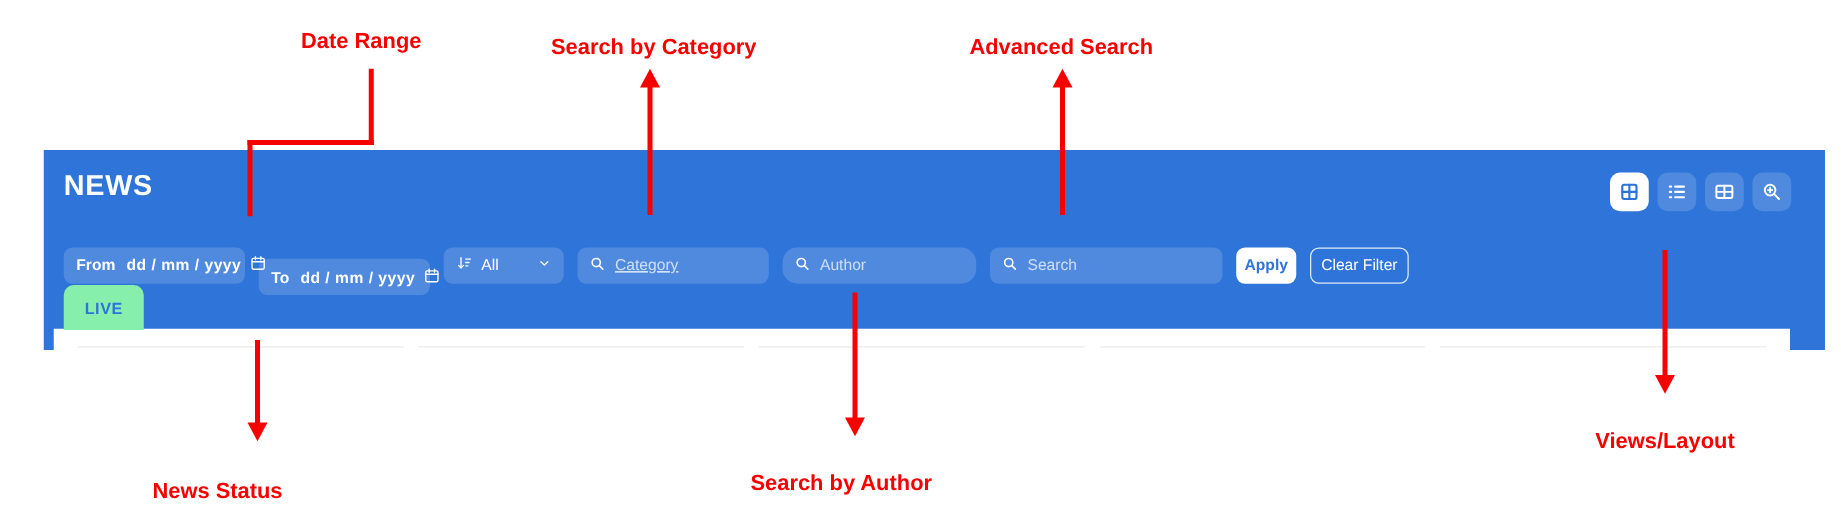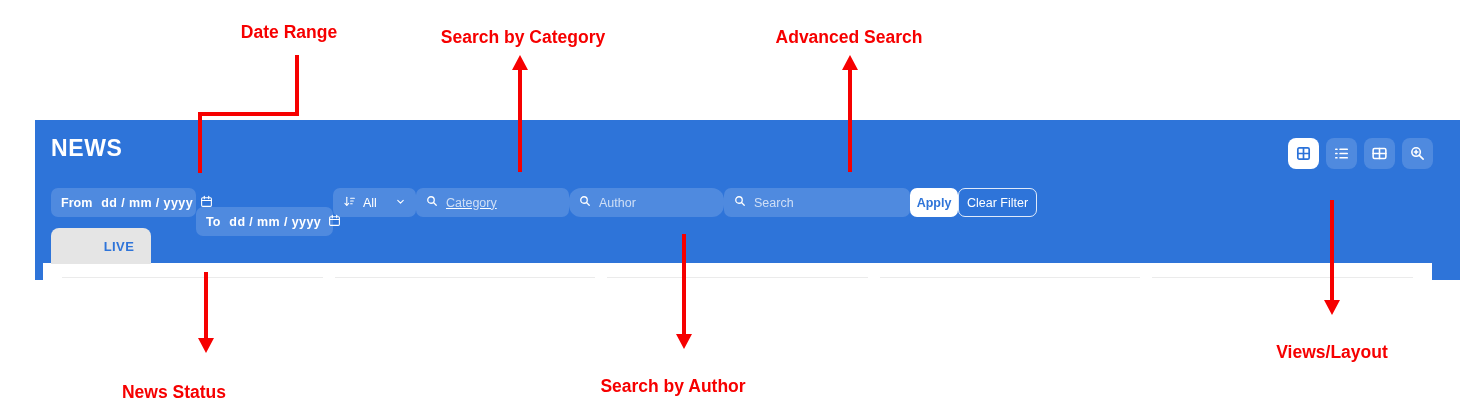--- a/index.html
+++ b/index.html
@@ -21,38 +21,38 @@
 
   .page-title{position:absolute;left:16px;top:15px;color:#fff;font-size:23px;font-weight:bold;letter-spacing:.6px;}
 
   
   .view-buttons{position:absolute;top:18px;right:27px;display:flex;gap:7px;}
   .view-btn{width:31px;height:31px;border-radius:8px;background:var(--ctrl);border:none;display:flex;align-items:center;justify-content:center;cursor:pointer;padding:0;}
   .view-btn.active{background:#fff;}
   .view-btn svg{display:block;}
 
   
-  .filters{position:absolute;left:16px;top:68px;display:flex;}
+  .filters{position:absolute;left:16px;top:68px;display:flex;gap:11px;align-items:center;}
   .f-field{height:29px;background:var(--ctrl);border-radius:7px;display:flex;align-items:center;box-sizing:border-box;color:#fff;font-size:12.5px;padding:0 10px;cursor:pointer;}
   .f-label{font-weight:bold;margin-right:9px;}
   .date-value{font-weight:bold;letter-spacing:.4px;white-space:nowrap;margin-right:7px;}
   .w-from{width:145px;} .w-to{width:137px;margin-top:19px;}
-  .sort-field{width:83px;justify-content:flex-start;gap:7px;}
+  .sort-field{width:96px;justify-content:flex-start;gap:7px;}
   .sort-field .chev{margin-left:auto;}
   .search-field input{background:transparent;border:none;outline:none;color:#fff;font-size:12.5px;font-family:"Liberation Sans",sans-serif;width:100%;padding:0;margin-left:8px;}
   .search-field input::placeholder{color:rgba(255,255,255,.72);}
   .w-cat{width:153px;text-decoration:underline;} .w-auth{width:155px;border-radius:12px;} .w-srch{width:186px;}
   .apply-btn{width:48px;height:29px;border:none;border-radius:7px;background:#fff;color:var(--blue);font-size:12.5px;font-weight:bold;font-family:"Liberation Sans",sans-serif;cursor:pointer;}
   .clear-btn{width:79px;height:29px;border:1px solid rgba(255,255,255,.85);border-radius:7px;background:transparent;color:#fff;font-size:12.5px;font-family:"Liberation Sans",sans-serif;cursor:pointer;}
 
   
   .tabs{position:absolute;left:16px;top:108px;display:flex;gap:4px;z-index:3;}
   .tab{height:36px;border-radius:8px 8px 0 0;background:rgba(255,255,255,.15);color:#fff;
        display:flex;align-items:center;justify-content:center;font-size:13px;font-weight:bold;letter-spacing:.4px;cursor:pointer;}
-  .tab.active{background:#e5e5e5;color:var(--blue);padding-left:36px;}
+  .tab.active{background:#86efac;color:var(--blue);}
   .tab-live{width:64px;} .tab-sched{width:112px;} .tab-priv{width:88px;}
 
   
   .ann-label{position:absolute;z-index:10;color:var(--red);font-weight:bold;font-size:17.5px;text-align:center;line-height:24px;}
   .ann-line{position:absolute;z-index:10;background:var(--red);}
   .arrow-up{position:absolute;z-index:10;width:0;height:0;border-left:8px solid transparent;border-right:8px solid transparent;border-bottom:15px solid var(--red);}
   .arrow-down{position:absolute;z-index:10;width:0;height:0;border-left:8px solid transparent;border-right:8px solid transparent;border-top:15px solid var(--red);}
 
   #ann-date-range{left:219px;top:20px;width:140px;}
   #dr-v1{left:295px;top:55px;width:4px;height:61px;}

